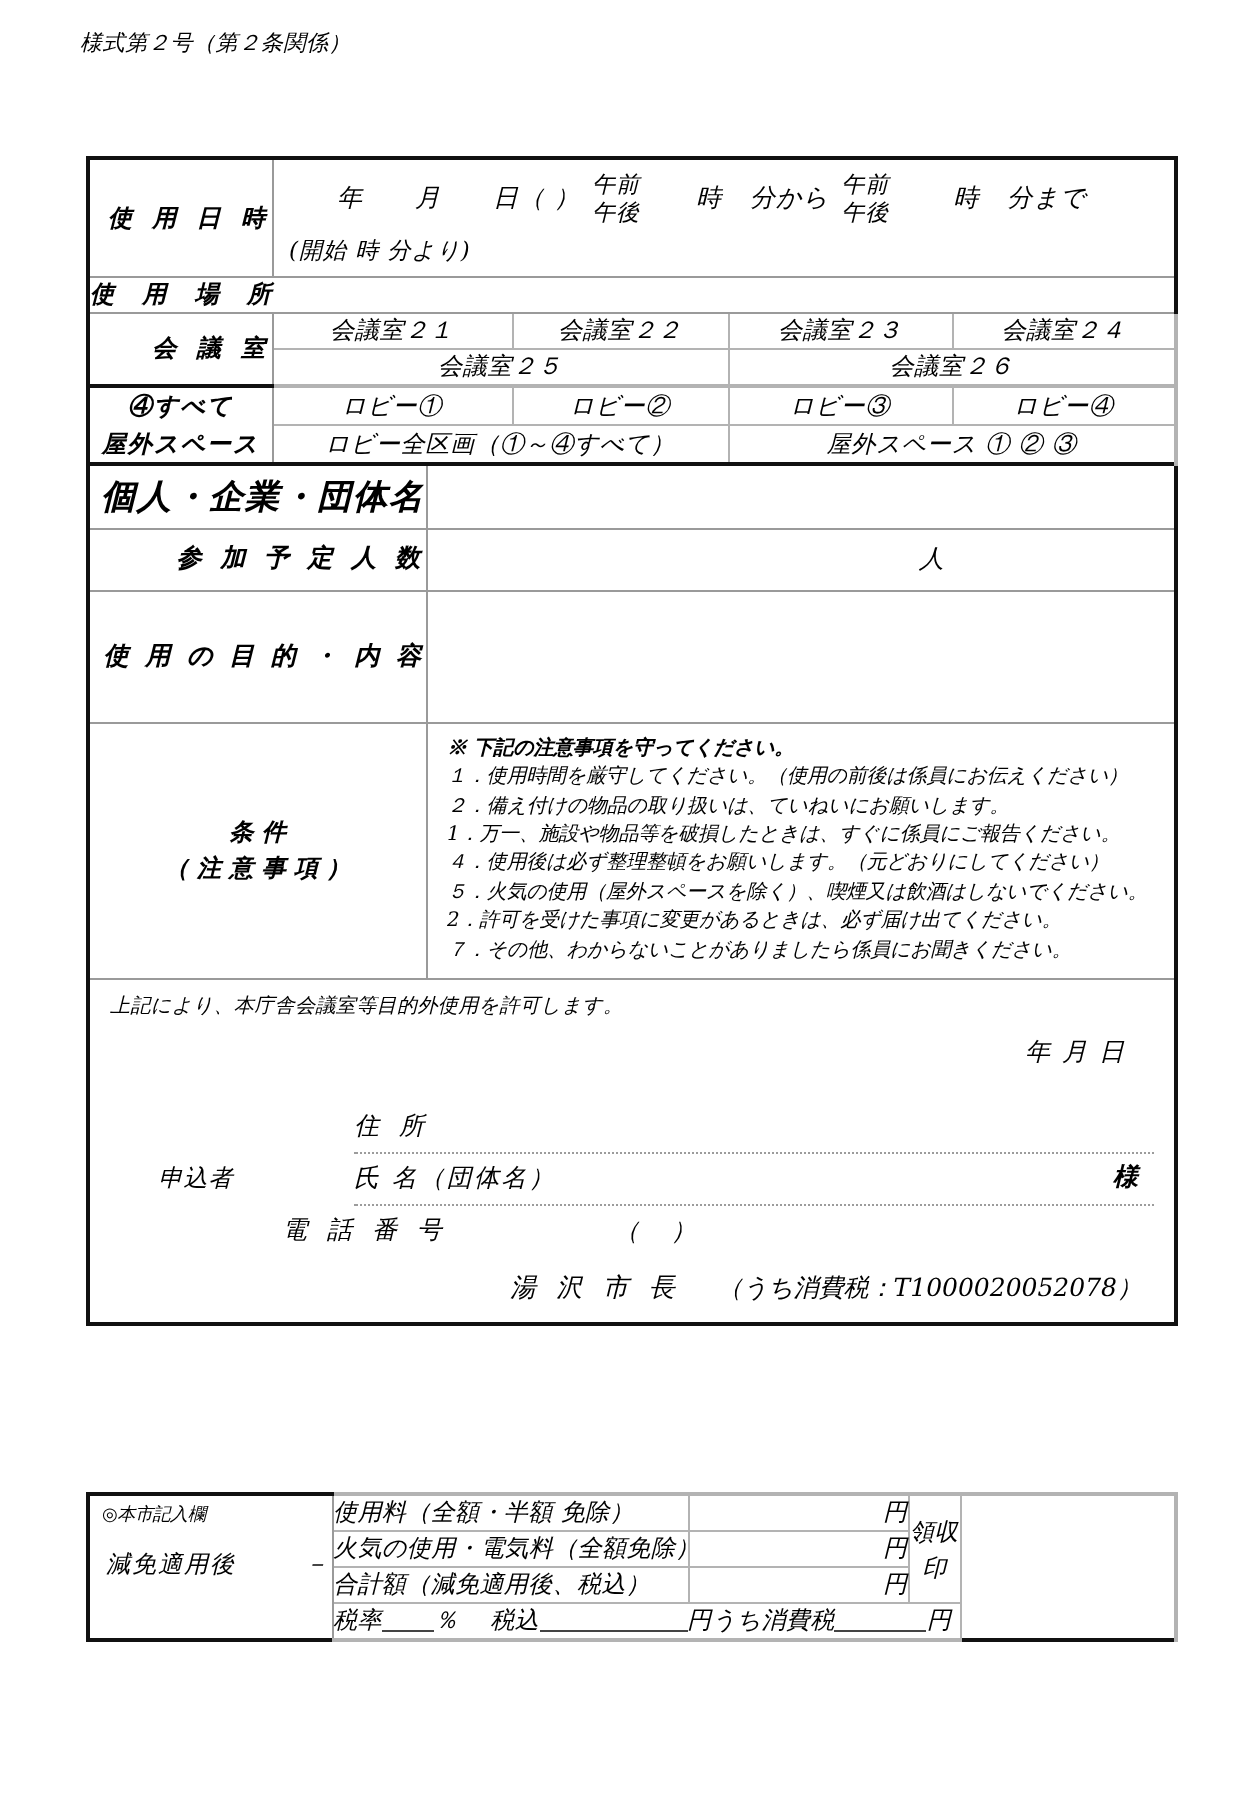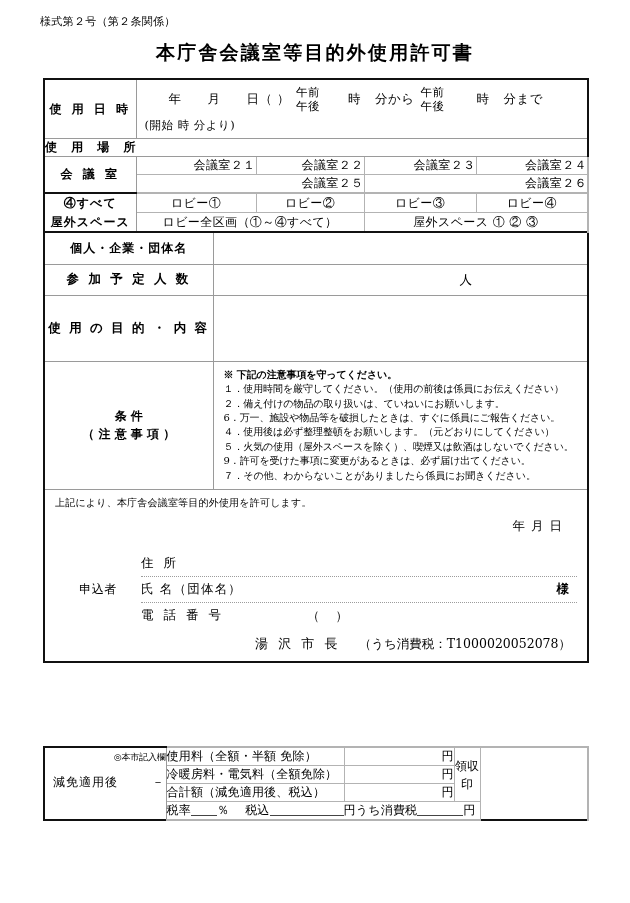--- a/index.html
+++ b/index.html
@@ -7,21 +7,21 @@
     margin: 0; padding: 0;
     background: #ffffff;
   }
   body {
     width: 630px; height: 903px;
     font-family: "DejaVu Serif", "Liberation Serif", serif;
     color: #000;
     overflow: hidden;
     position: relative;
   }
-  .page { width: 630px; height: 807px; position: relative; padding: 0; }
+  .page { width: 630px; height: 807px; position: relative; padding: 0; font-style: italic; }
 
   
   .form-no {
     position: absolute;
     left: 40px; top: 14px;
     font-size: 11px;
     letter-spacing: 0.3px;
     white-space: nowrap;
   }
   .doc-title {
@@ -50,21 +50,21 @@
   
   .main-table {
     border: 2px solid #111;
   }
   .hb-top    { border-top: 2px solid #111 !important; }
   .hb-bottom { border-bottom: 2px solid #111 !important; }
   .hb-left   { border-left: 2px solid #111 !important; }
   .hb-right  { border-right: 2px solid #111 !important; }
 
   .lbl {
-    text-align: center;
+    text-align: right;
     font-weight: bold;
     font-size: 13px;
     letter-spacing: 3px;
     padding: 2px 4px;
   }
   .lbl-sm {
     text-align: center;
     font-weight: bold;
     font-size: 11.5px;
     letter-spacing: 1px;
@@ -100,21 +100,21 @@
   }
 
   .place-head {
     font-weight: bold;
     font-size: 13.5px;
     letter-spacing: 5px;
     padding: 5px 0 5px 26px;
   }
 
   .room {
-    text-align: right;
+    text-align: center;
     font-size: 12px;
     padding: 6px 0;
     letter-spacing: 0.4px;
   }
   .room-sm {
     text-align: center;
     font-size: 11px;
     padding: 6px 0;
     letter-spacing: 0.4px;
   }
@@ -161,20 +161,21 @@
   .app-fields { flex: 1 1 auto; }
   .af-row {
     position: relative;
     height: 26px;
     display: flex;
     align-items: center;
     font-size: 12.5px;
   }
   .af-row.line {
     border-bottom: 1px dotted #9c9c9c;
+    margin-left: 36px;
   }
   .af-key { letter-spacing: 3px; white-space: nowrap; }
   .af-key.tight { letter-spacing: 1.2px; }
   .af-sama {
     position: absolute; right: 8px; top: 50%;
     transform: translateY(-50%);
     font-size: 12.5px; font-weight: bold;
   }
   .af-paren {
     position: absolute; left: 166px; top: 50%;
@@ -189,21 +190,20 @@
     white-space: nowrap;
   }
   .mayor-name { letter-spacing: 3px; }
   .mayor-reg  { letter-spacing: 0px; font-size: 12.5px; }
 
   
   .fee-note {
     font-size: 9px;
     padding: 3px 0 0 6px;
     letter-spacing: -0.2px;
-    text-align: right;
   }
   .fee-rcpt {
     font-size: 12px;
     padding: 10px 0 0 8px;
     letter-spacing: 1px;
     white-space: nowrap;
   }
   .fee-rcpt .dash { margin-left: 34px; }
   .fee-item {
     font-size: 11.5px;
@@ -235,21 +235,20 @@
     height: 11px;
     vertical-align: -2px;
   }
 </style>
 </head>
 <body>
 
 <div class="page">
 
   <div class="form-no">様式第２号（第２条関係）</div>
-  <div class="doc-title">本庁舎会議室等目的外使用許可書</div>
 
   <table class="main-table">
     <colgroup>
       <col style="width:92px">
       <col style="width:77px">
       <col style="width:43px">
       <col style="width:108px">
       <col style="width:112px">
       <col style="width:112px">
     </colgroup>
@@ -313,21 +312,21 @@
       <td class="room-sm thin dotted-v hb-top">ロビー②</td>
       <td class="room-sm thin dotted-v hb-top">ロビー③</td>
       <td class="room-sm thin dotted-v hb-top hb-right">ロビー④</td>
     </tr>
     <tr>
       <td class="room-sm thin" colspan="3">ロビー全区画（①～④すべて）</td>
       <td class="room-sm thin dotted-v hb-right" colspan="2">屋外スペース  ①  ②  ③</td>
     </tr>
 
     <tr>
-      <td class="lbl hb-left hb-top" style="letter-spacing:1px;font-size:12px" colspan="2">個人・企業・団体名</td>
+      <td class="lbl hb-left hb-top" style="letter-spacing:1px;font-size:17px" colspan="2">個人・企業・団体名</td>
       <td class="hb-top hb-right" colspan="4" style="height:32px"></td>
     </tr>
 
     <tr>
       <td class="lbl hb-left" style="letter-spacing:2.5px;font-size:12.5px" colspan="2">参 加 予 定 人 数</td>
       <td class="hb-right" colspan="4">
         <div class="ninput">
           <span class="nin-unit">人</span>
         </div>
       </td>
@@ -341,24 +340,24 @@
     <tr>
       <td class="lbl-sm hb-left" style="letter-spacing:0px" colspan="2">
         <div>条             件</div>
         <div>（  注  意  事  項  ）</div>
       </td>
       <td class="hb-right" colspan="4">
         <div class="notes">
           <div class="n-head">※   下記の注意事項を守ってください。</div>
           <div>１．使用時間を厳守してください。（使用の前後は係員にお伝えください）</div>
           <div>２．備え付けの物品の取り扱いは、ていねいにお願いします。</div>
-          <div>6．万一、施設や物品等を破損したときは、すぐに係員にご報告ください。</div>
+          <div>1．万一、施設や物品等を破損したときは、すぐに係員にご報告ください。</div>
           <div>４．使用後は必ず整理整頓をお願いします。（元どおりにしてください）</div>
           <div>５．火気の使用（屋外スペースを除く）、喫煙又は飲酒はしないでください。</div>
-          <div>9．許可を受けた事項に変更があるときは、必ず届け出てください。</div>
+          <div>2．許可を受けた事項に変更があるときは、必ず届け出てください。</div>
           <div>７．その他、わからないことがありましたら係員にお聞きください。</div>
         </div>
       </td>
     </tr>
 
     <tr>
       <td class="hb-left hb-right hb-bottom" colspan="6">
         <div class="perm-block">
           <div class="perm-text">上記により、本庁舎会議室等目的外使用を許可します。</div>
           <div class="perm-date">年      月      日</div>
@@ -414,21 +413,21 @@
       <td class="fee-yen thin hb-top">
         <span></span><span>円</span>
       </td>
       <td class="seal thin hb-top" rowspan="3">
         <span>領収印</span>
       </td>
       <td class="thin hb-top hb-right" rowspan="4"></td>
     </tr>
 
     <tr>
-      <td class="fee-item thin">冷暖房料・電気料（全額免除）</td>
+      <td class="fee-item thin">火気の使用・電気料（全額免除）</td>
       <td class="fee-yen thin">
         <span></span><span>円</span>
       </td>
     </tr>
 
     <tr>
       <td class="fee-item thin">合計額（減免適用後、税込）</td>
       <td class="fee-yen thin">
         <span></span><span>円</span>
       </td>

